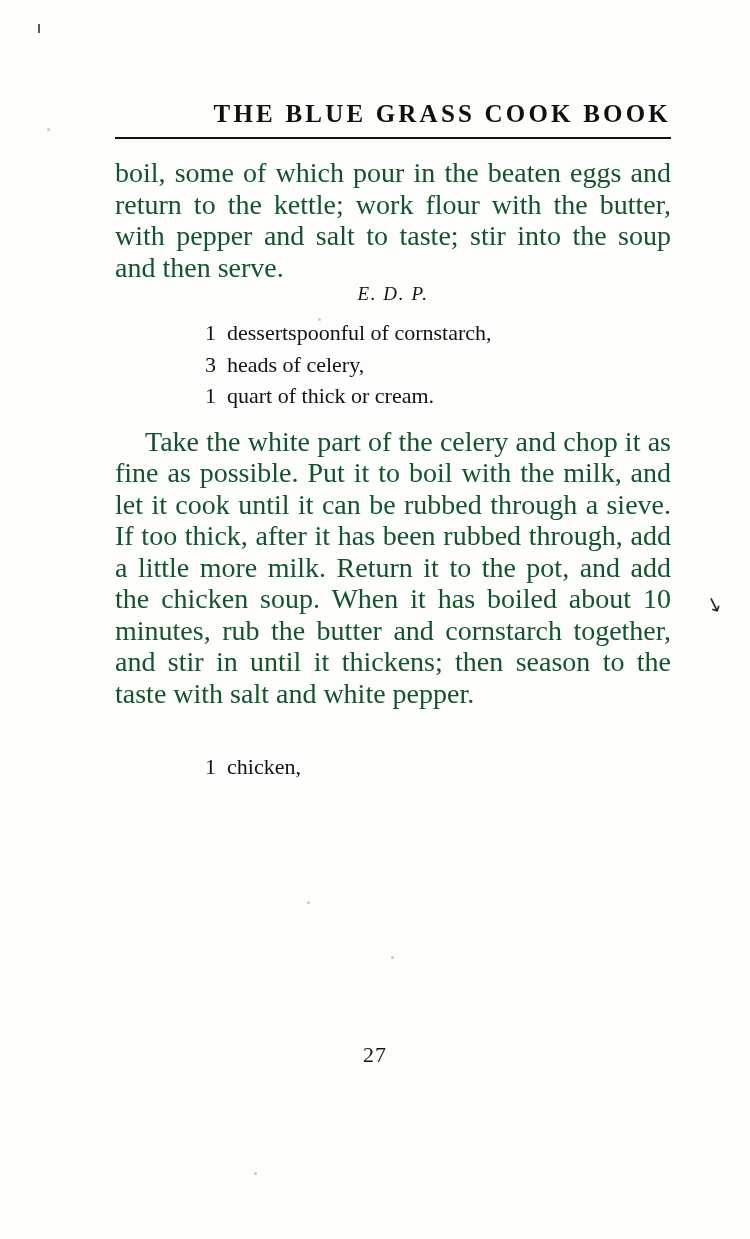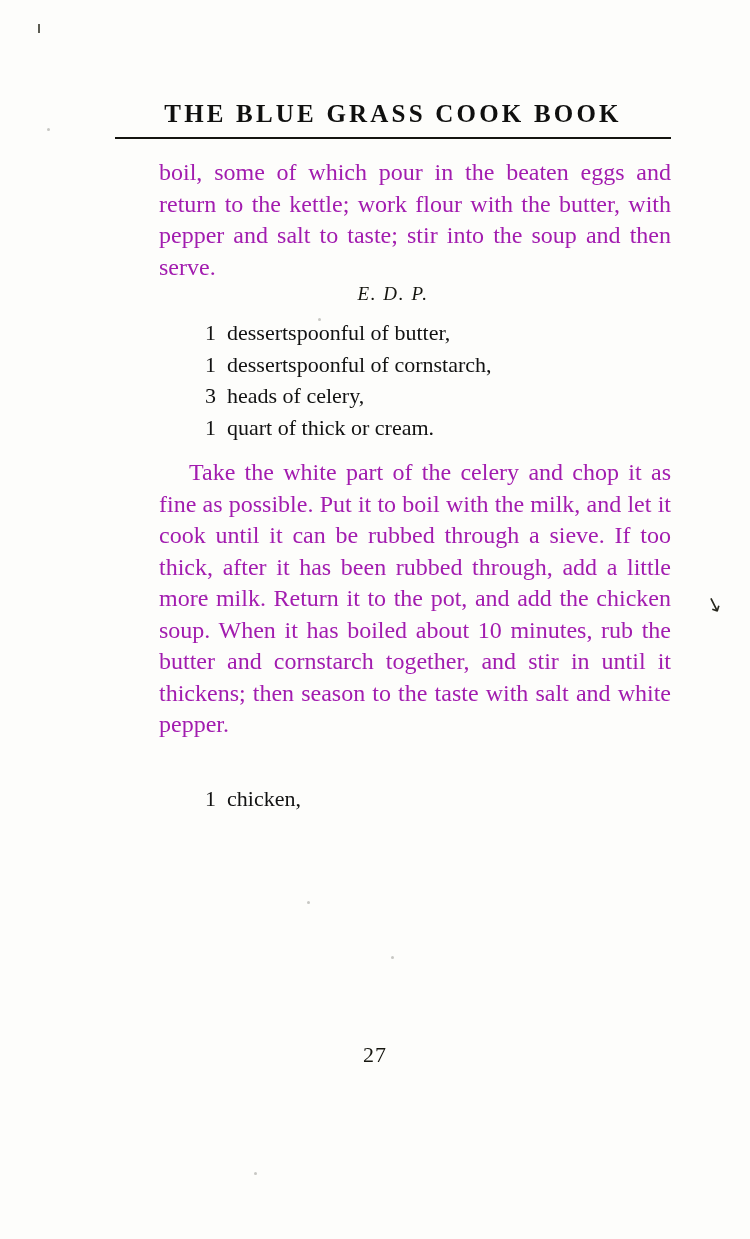--- a/index.html
+++ b/index.html
@@ -33,37 +33,36 @@
     position: absolute;
     left: 115px;
     top: 100px;
     width: 556px;
   }
   .running-head {
     font-family: "Liberation Serif", serif;
     font-size: 25px;
     letter-spacing: 3.2px;
     font-weight: 700;
-    text-align: center;
+    text-align: right;
     white-space: nowrap;
     color: #10100f;
   }
   .head-rule {
     border-bottom: 2.2px solid #14140f;
     margin-top: 9px;
     margin-bottom: 18px;
     width: 100%;
   }
   .body-par {
-    font-size: 24px;
+    font-size: 28px;
     line-height: 31.5px;
     text-align: justify;
     text-justify: inter-word;
-    color: #a21caf;
-    margin-left: 44px;
+    color: #14532d;
   }
   .body-par.indent {
     text-indent: 30px;
   }
   .recipe-title {
     text-align: center;
     font-size: 23px;
     letter-spacing: 4.2px;
     margin-top: 44px;
     margin-bottom: 8px;
@@ -132,23 +131,20 @@
 
     <div class="running-head">THE BLUE GRASS COOK BOOK</div>
     <div class="head-rule"></div>
 
     <div class="body-par">boil, some of which pour in the beaten eggs and return to the kettle; work flour with the butter, with pepper and salt to taste; stir into the soup and then serve.</div>
 
     <div>
       <div class="recipe-attrib">E. D. P.</div>
       <ul class="ing-list">
         <li>
-          <span class="ing-qty">1</span><span>dessertspoonful of butter,</span>
-        </li>
-        <li>
           <span class="ing-qty">1</span><span>dessertspoonful of cornstarch,</span>
         </li>
         <li>
           <span class="ing-qty">3</span><span>heads of celery,</span>
         </li>
         <li>
           <span class="ing-qty">1</span><span>quart of thick or cream.</span>
         </li>
       </ul>
       <div class="body-par indent">Take the white part of the celery and chop it as fine as possible. Put it to boil with the milk, and let it cook until it can be rubbed through a sieve. If too thick, after it has been rubbed through, add a little more milk. Return it to the pot, and add the chicken soup. When it has boiled about 10 minutes, rub the butter and cornstarch together, and stir in until it thickens; then season to the taste with salt and white pepper.</div>

